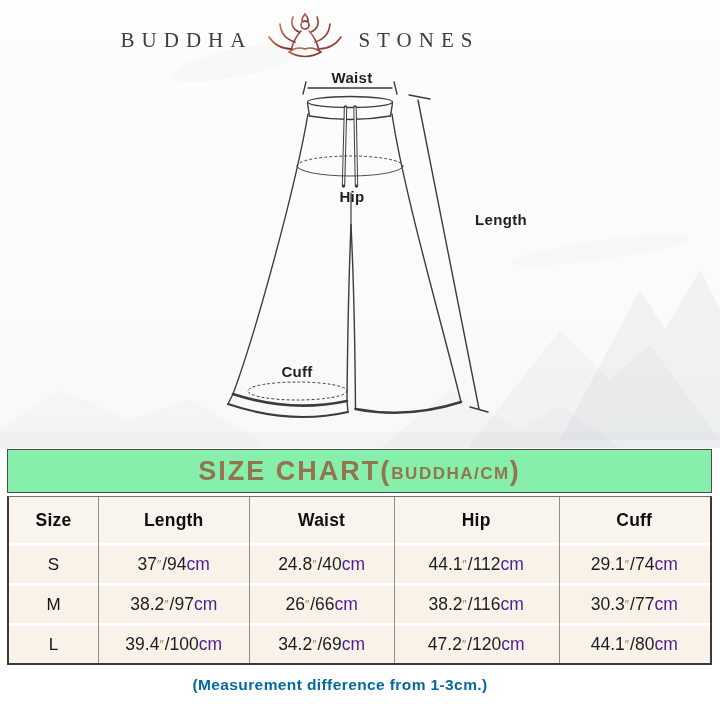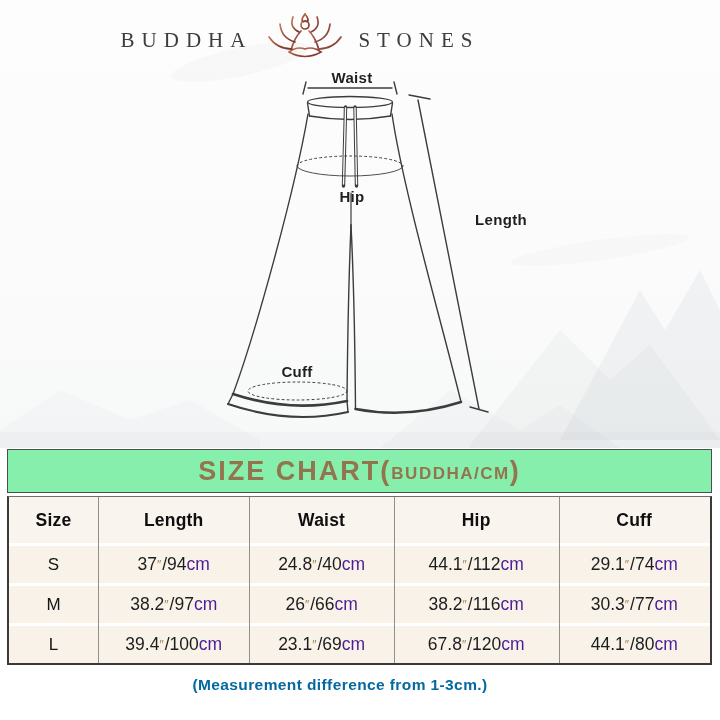--- a/index.html
+++ b/index.html
@@ -256,27 +256,27 @@
         </div>
         <div class="trow">
           <div class="cell c0 size-letter">L</div>
           <div class="cell c1 meas">
             <span class="num">39.4</span>
             <span class="inmark">″</span>
             <span class="num">/100</span>
             <span class="unit">cm</span>
           </div>
           <div class="cell c2 meas">
-            <span class="num">23.1</span>
+            <span class="num">34.2</span>
             <span class="inmark">″</span>
             <span class="num">/69</span>
             <span class="unit">cm</span>
           </div>
           <div class="cell c3 meas">
-            <span class="num">67.8</span>
+            <span class="num">47.2</span>
             <span class="inmark">″</span>
             <span class="num">/120</span>
             <span class="unit">cm</span>
           </div>
           <div class="cell c4 meas">
             <span class="num">44.1</span>
             <span class="inmark">″</span>
             <span class="num">/80</span>
             <span class="unit">cm</span>
           </div>

